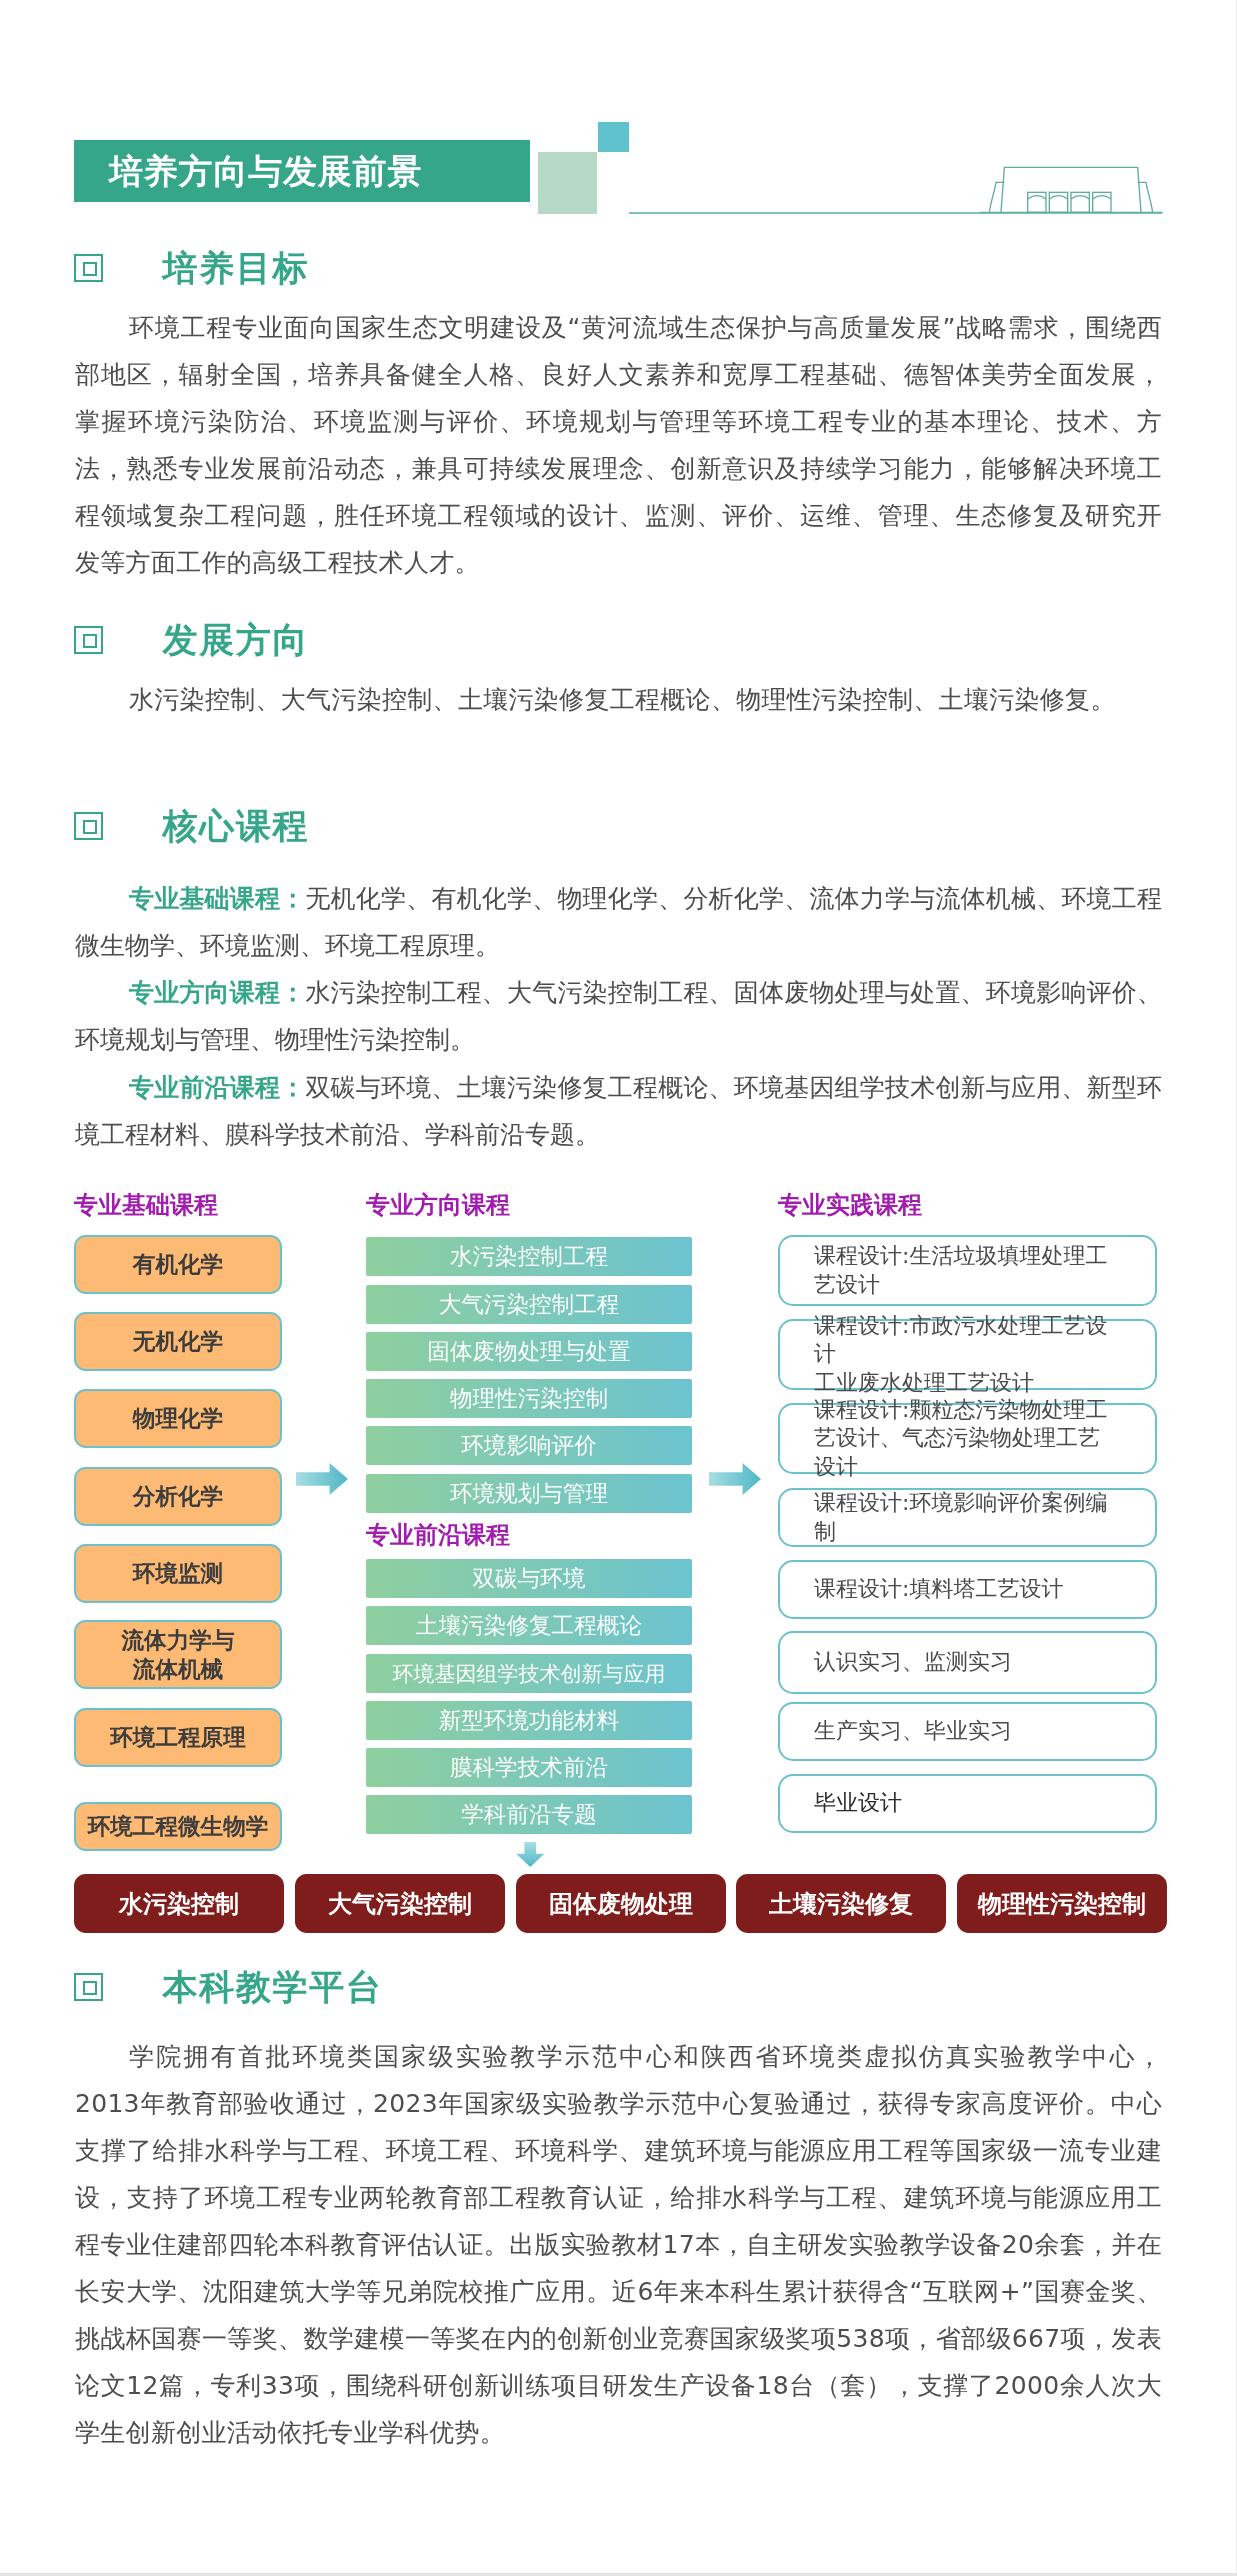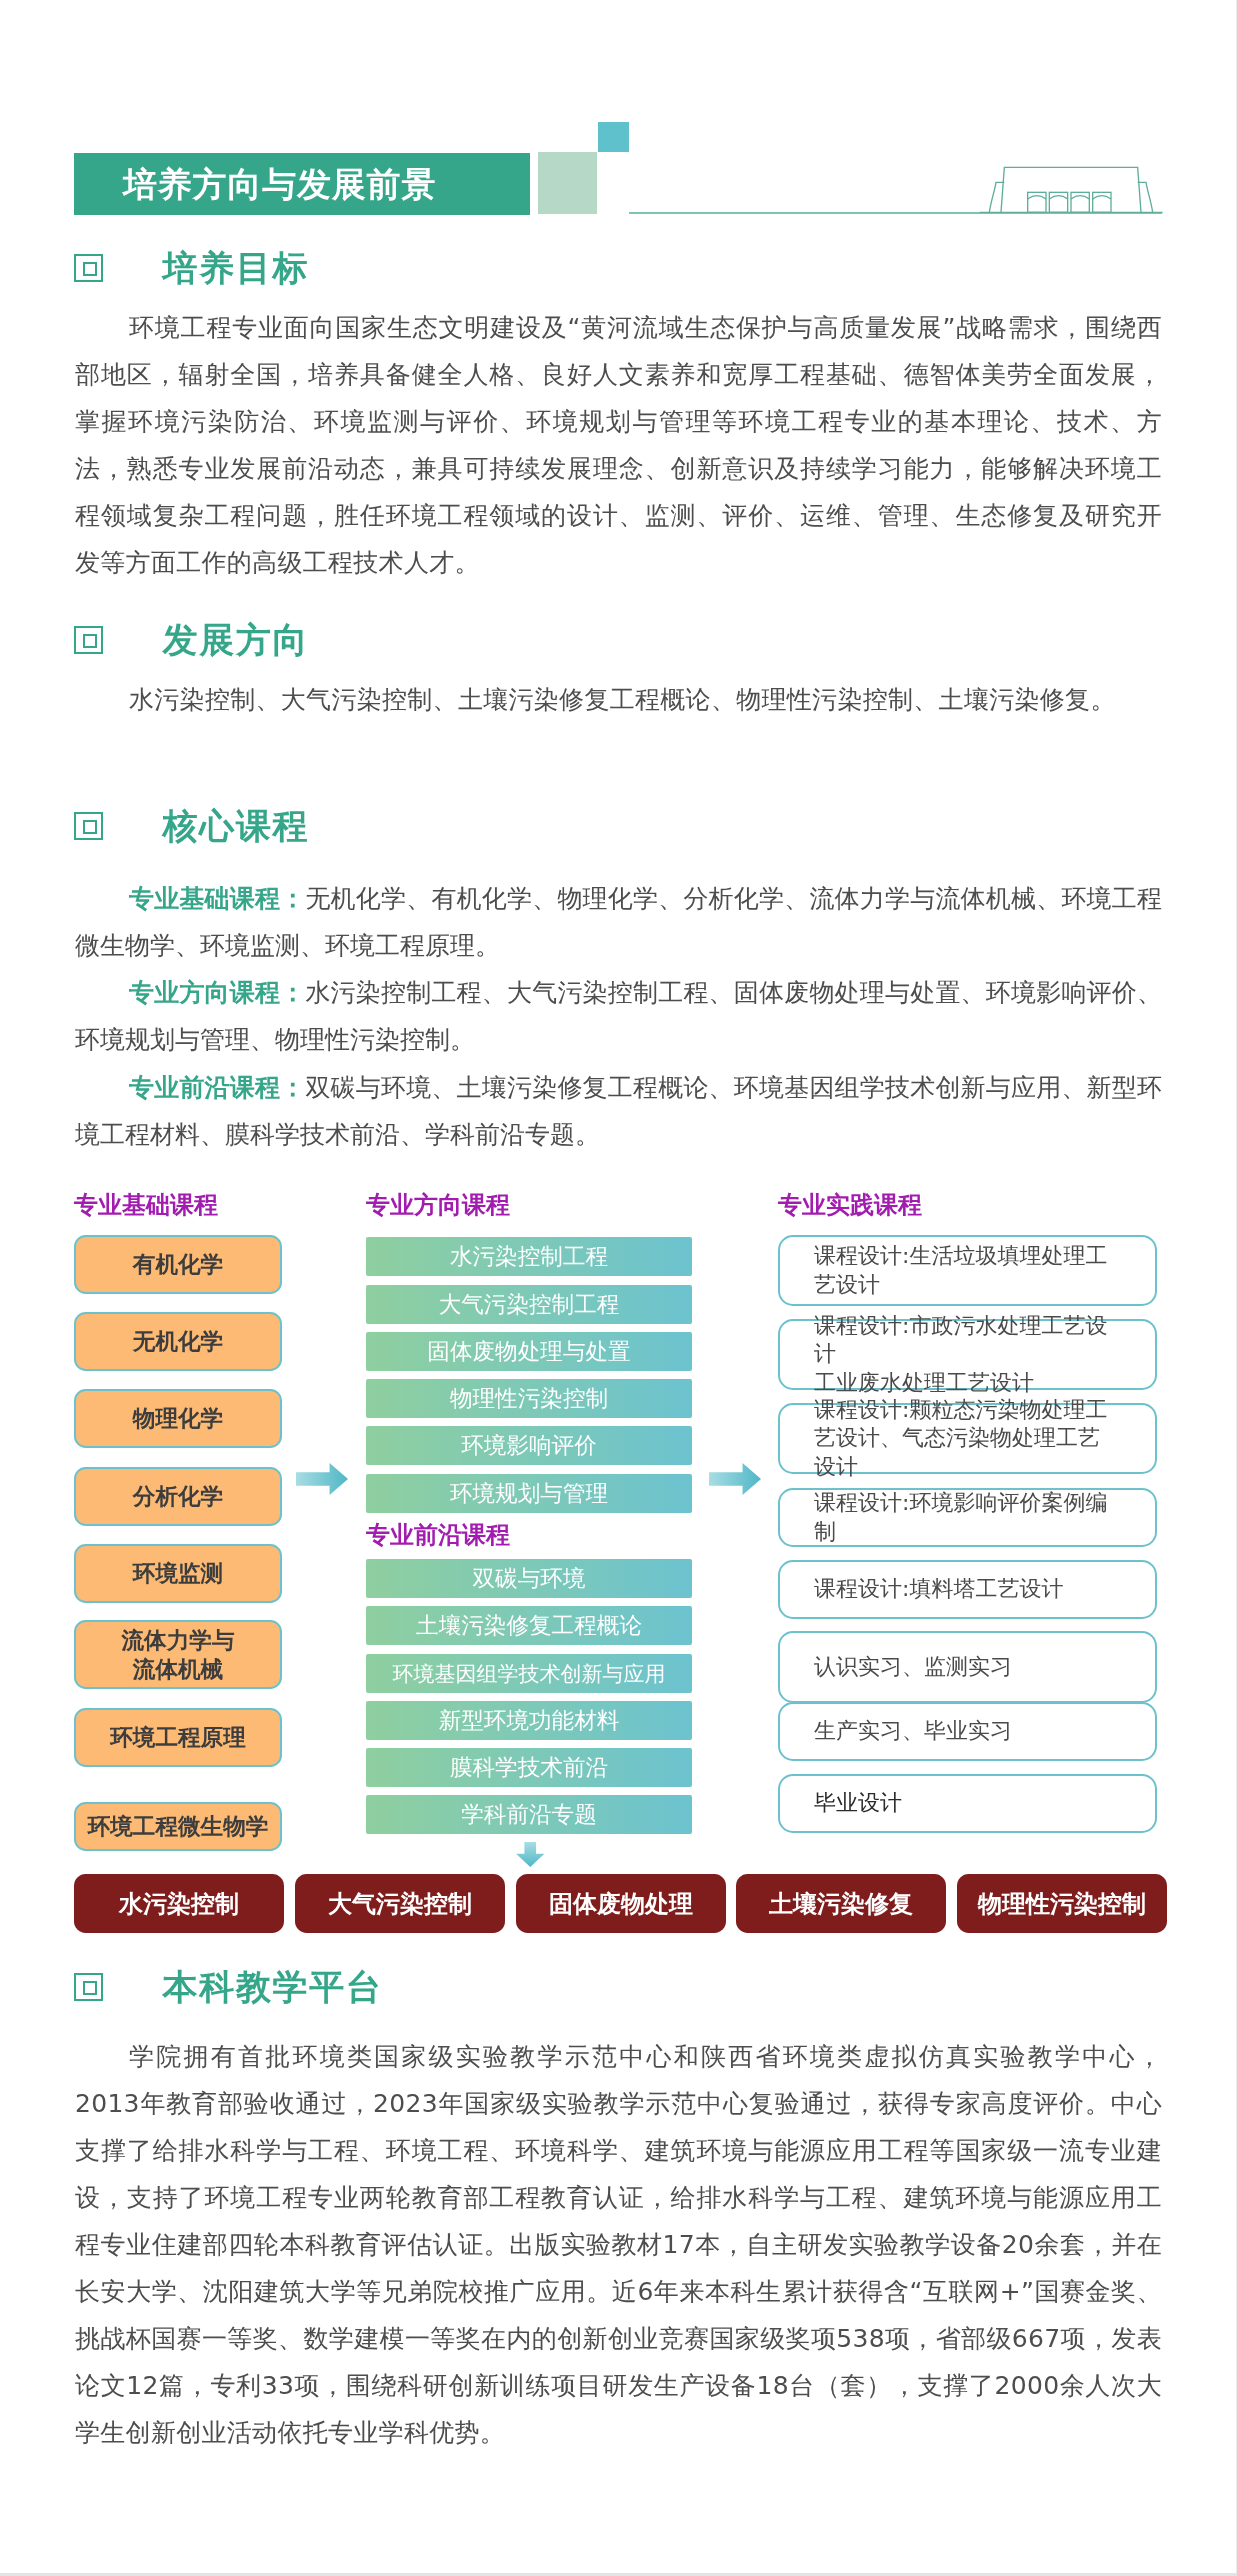--- a/index.html
+++ b/index.html
@@ -2,21 +2,21 @@
 <html style="font-size:13.4px"><head>
 <meta charset="utf-8">
 <style>
   * { box-sizing: border-box; margin: 0; padding: 0; }
   html, body { width: 1238px; height: 2576px; background: #ffffff; }
   body { position: relative; overflow: hidden; font-family: "DejaVu Sans", "Liberation Sans", sans-serif; color: #4a4a4a; }
   .edge-right { position: absolute; right: 0; top: 0; width: 2.5px; height: 2576px; background: #ececec; }
   .edge-bottom { position: absolute; left: 0; bottom: 0; width: 1238px; height: 3.4px; background: #e4e4e4; }
 
   
-  .banner-bar { position: absolute; left: 74px; top: 153px; width: 456px; height: 62px; background: #36a68b; color: #fff; font-size: 34px; font-weight: bold; line-height: 62px; padding-left: 49px; letter-spacing: 0.8px; }
+  .banner-bar { position: absolute; left: 74px; top: 140px; width: 456px; height: 62px; background: #36a68b; color: #fff; font-size: 34px; font-weight: bold; line-height: 62px; padding-left: 35px; letter-spacing: 0.8px; }
   .banner-sq-light { position: absolute; left: 538px; top: 152px; width: 59px; height: 62px; background: #b6d9c7; }
   .banner-sq-teal { position: absolute; left: 598px; top: 122px; width: 31px; height: 30px; background: #5fc1cc; }
   .banner-line { position: absolute; left: 629px; top: 212px; width: 533px; height: 1.7px; background: #7fc3b2; }
   .banner-building { position: absolute; left: 979px; top: 159px; width: 184px; height: 55px; }
 
   
   .sec-head { position: absolute; left: 74px; height: 50px; display: flex; align-items: center; color: #36a68b; font-size: 35px; font-weight: bold; letter-spacing: 1.7px; gap: 40px; }
   .sec-icon { width: 28.5px; height: 28.5px; border: 2.5px solid #36a68b; position: relative; margin-right: 20px; flex: none; }
   .sec-icon::after { content: ""; position: absolute; left: 6.7px; top: 6.7px; width: 10px; height: 10px; border: 2.5px solid #36a68b; }
 
@@ -145,21 +145,21 @@
     </defs>
   <path d="M10 0 H24 V14 H34 L17 30 L0 14 H10 Z" fill="url(#gc)"></path>
 </svg>
 
 <div class="prac-box" style="top:1235px; height:71px">课程设计:生活垃圾填埋处理工艺设计</div>
 <div class="prac-box" style="top:1319px; height:71px; white-space:pre-line">课程设计:市政污水处理工艺设计
 工业废水处理工艺设计</div>
 <div class="prac-box" style="top:1403px; height:71px">课程设计:颗粒态污染物处理工艺设计、气态污染物处理工艺设计</div>
 <div class="prac-box" style="top:1488px; height:59px">课程设计:环境影响评价案例编制</div>
 <div class="prac-box" style="top:1560px; height:59px">课程设计:填料塔工艺设计</div>
-<div class="prac-box" style="top:1631px; height:72px">认识实习、监测实习</div>
+<div class="prac-box" style="top:1631px; height:63px">认识实习、监测实习</div>
 <div class="prac-box" style="top:1702px; height:59px">生产实习、毕业实习</div>
 <div class="prac-box dark" style="top:1774px; height:59px">毕业设计</div>
 
 <div class="result-btn" style="left:74px">水污染控制</div>
 <div class="result-btn" style="left:295px">大气污染控制</div>
 <div class="result-btn" style="left:516px">固体废物处理</div>
 <div class="result-btn" style="left:736px">土壤污染修复</div>
 <div class="result-btn" style="left:957px">物理性污染控制</div>
 
 <div class="sec-head" style="top:1962px">

